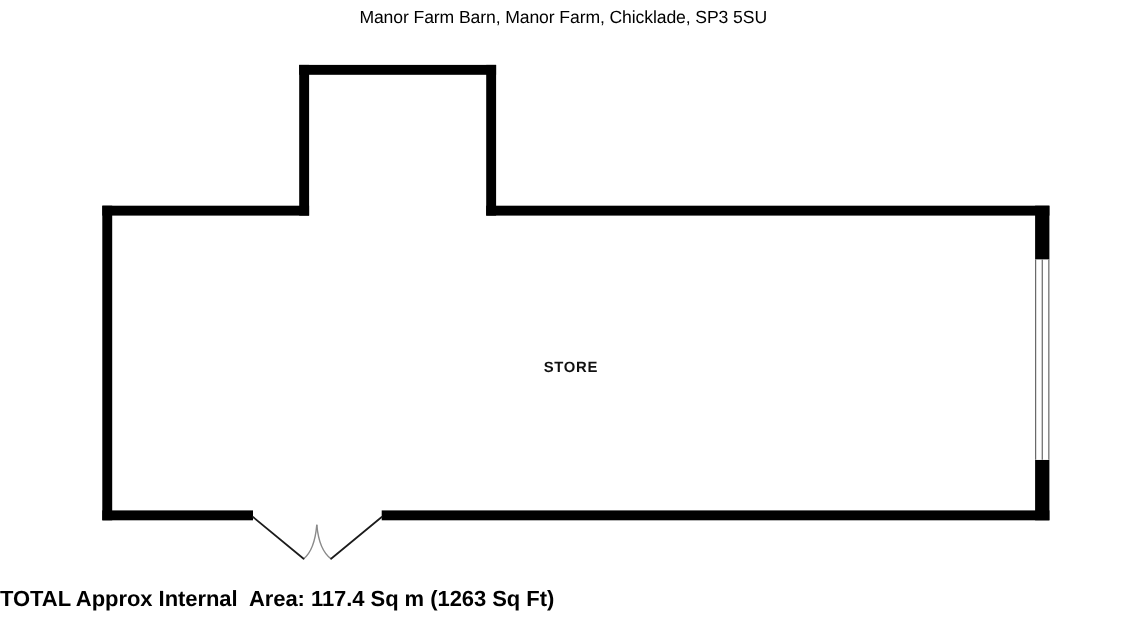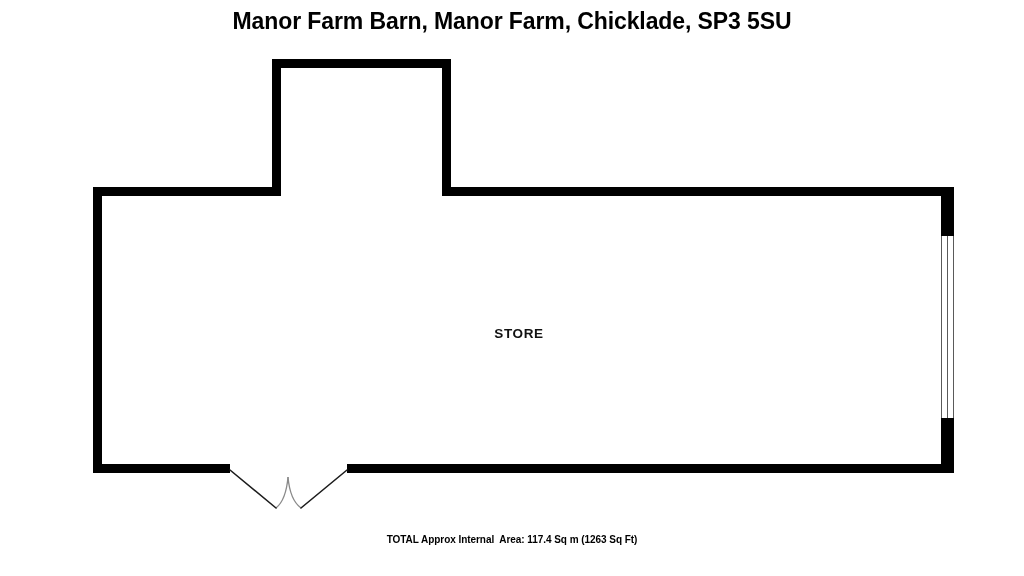--- a/index.html
+++ b/index.html
@@ -21,33 +21,33 @@
     width: 1024px;
     height: 576px;
     background: #ffffff;
   }
   #plan-title {
     position: absolute;
     top: 8px;
     left: 0;
     width: 1024px;
     text-align: center;
-    font-size: 23px;
-    font-weight: bold;
+    font-size: 16px;
+    font-weight: normal;
     letter-spacing: -0.1px;
     color: #000000;
     white-space: pre;
   }
   #plan-area-total {
     position: absolute;
     top: 534px;
     left: 0;
     width: 1024px;
-    text-align: center;
-    font-size: 10px;
+    text-align: left;
+    font-size: 20px;
     font-weight: bold;
     letter-spacing: -0.05px;
     color: #000000;
     white-space: pre;
   }
   #plan-canvas {
     position: absolute;
     top: 0;
     left: 0;
     width: 1024px;

